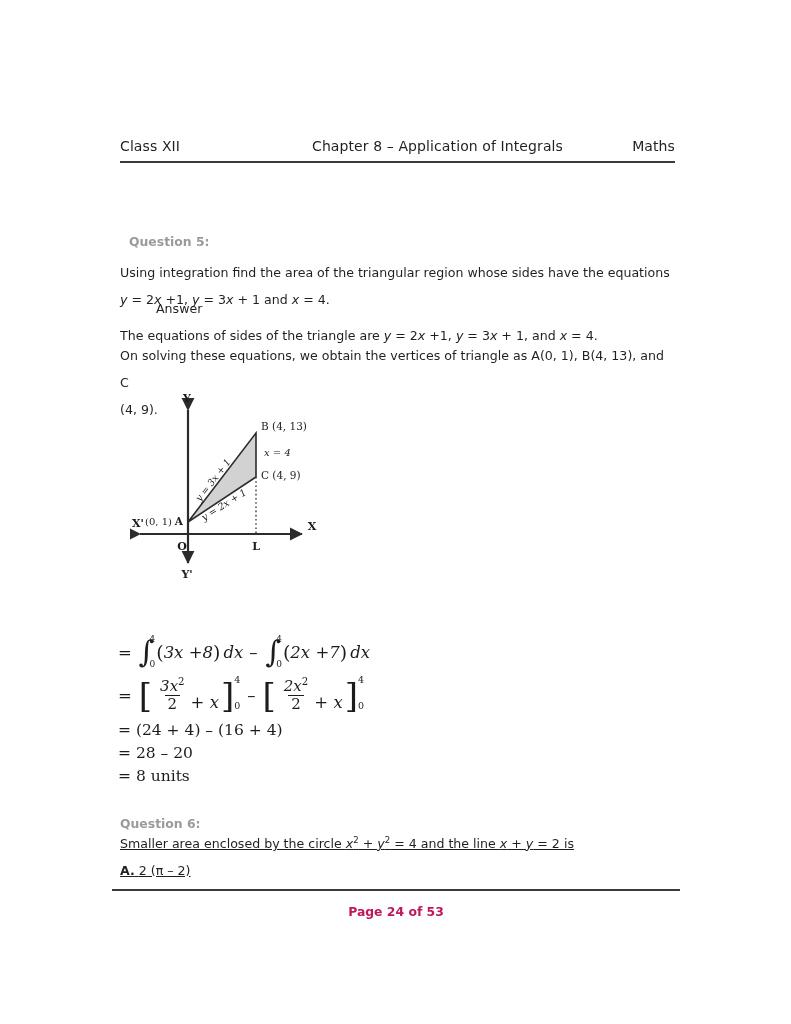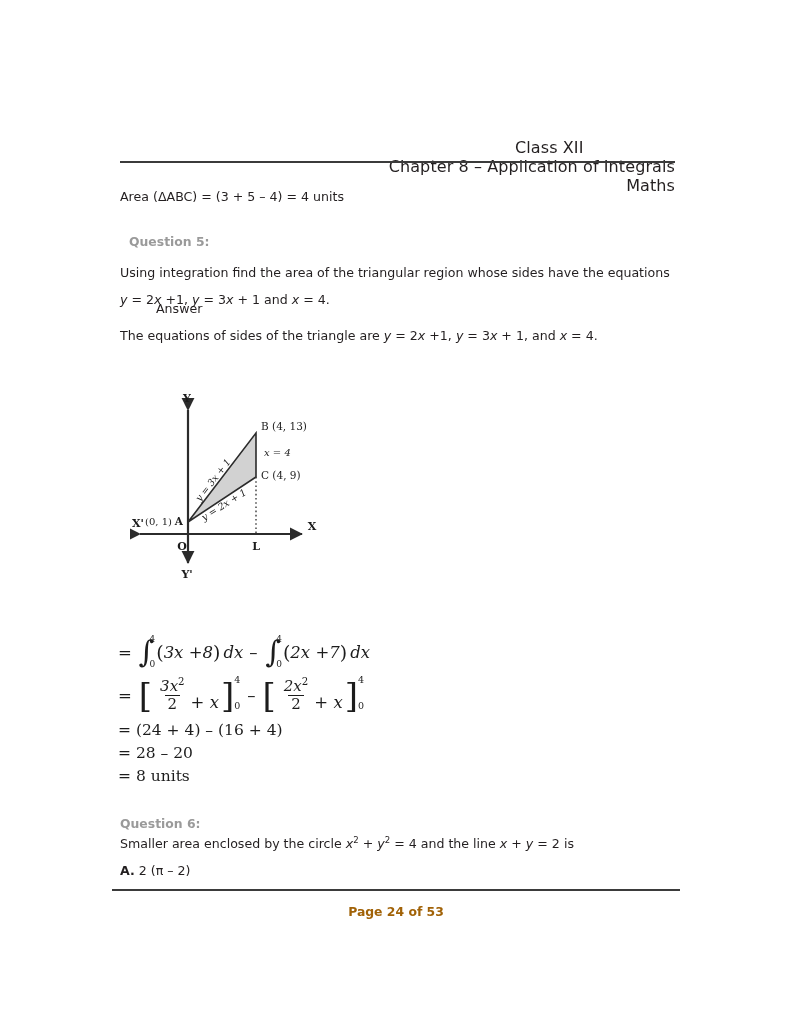--- a/index.html
+++ b/index.html
@@ -25,24 +25,23 @@
   }
 
   
   .header {
     position: absolute;
     left: 120px;
     top: 138px;
     width: 555px;
     display: flex;
     align-items: flex-end;
-    font-size: 16px;
+    font-size: 14px;
     color: #231f20;
     letter-spacing: .1px;
-    flex-direction: column;
   }
   .header .h-left   { width: 160px; text-align: left; }
   .header .h-center { flex: 1; text-align: center; }
   .header .h-right  { width: 80px; text-align: right; }
 
   .header-rule {
     position: absolute;
     left: 120px;
     top: 161px;
     width: 555px;
@@ -178,55 +177,56 @@
     background: #3b3b3b;
   }
   .footer {
     position: absolute;
     left: 112px;
     top: 904px;
     width: 568px;
     text-align: center;
     font-size: 12.4px;
     font-weight: bold;
-    color: #a16207;
+    color: #be185d;
   }
 </style>
 </head>
 <body>
 
 <div class="page">
 
   <div class="header">
     <div class="h-left">Class XII</div>
     <div class="h-center">Chapter 8 – Application of Integrals</div>
     <div class="h-right">Maths</div>
   </div>
   <div class="header-rule"></div>
 
-  <div class="body-text" style="top:183px;">
-    <div class="line">Area (ΔABC) = (3 + 5 – 4) = 4 units</div>
-  </div>
 
   <div class="body-text" style="top:228px;margin-left:9px;">
     <div class="line q-label">Question 5:</div>
   </div>
 
   <div class="body-text" style="top:259px;">
     <div class="line"><span>Using integration find the area of the triangular region whose sides have the equations </span><i>y</i><span> = 2</span><i>x</i><span> +1, </span><i>y</i><span> = 3</span><i>x</i><span> + 1 and </span><i>x</i><span> = 4.</span></div>
   </div>
 
   <div class="body-text" style="top:295px;margin-left:36px;">
     <div class="line">Answer</div>
   </div>
 
   <div class="body-text" style="top:322px;">
     <div class="line"><span>The equations of sides of the triangle are </span><i>y</i><span> = 2</span><i>x</i><span> +1, </span><i>y</i><span> = 3</span><i>x</i><span> + 1, and </span><i>x</i><span> = 4.</span></div>
   </div>
 
+  <div class="body-text" style="top:342px;">
+    <div class="line">On solving these equations, we obtain the vertices of triangle as A(0, 1), B(4, 13), and C</div>
+    <div class="line">(4, 9).</div>
+  </div>
 
   <div class="figure">
     <svg width="340" height="192" viewBox="0 0 340 192" xmlns="http://www.w3.org/2000/svg">
       <defs>
         <marker id="arr" markerWidth="7" markerHeight="7" refX="5.6" refY="3" orient="auto">
           <path d="M0,0 L6,3 L0,6 z" fill="#2b2b2b"></path>
         </marker>
       </defs>
 
       <line x1="58" y1="22" x2="58" y2="175" stroke="#2b2b2b" stroke-width="2.2" marker-end="url(#arr)" marker-start="url(#arr)"></line>
@@ -328,21 +328,21 @@
     </div>
     <div class="math-row small">
       <span>= 8 units</span>
     </div>
   </div>
 
   <div class="body-text" style="top:810px;">
     <div class="line q-label">Question 6:</div>
   </div>
 
-  <div class="body-text" style="top:830px;">
+  <div class="body-text" style="top:830px;text-decoration:underline;">
     <div class="line"><span>Smaller area enclosed by the circle </span><i>x</i><sup>2</sup><span> + </span><i>y</i><sup>2</sup><span> = 4 and the line </span><i>x</i><span> + </span><i>y</i><span> = 2 is</span></div>
     <div class="line"><span class="bold">A.</span> <span>2 (π – 2)</span></div>
   </div>
 
   <div class="footer-rule"></div>
   <div class="footer">Page 24 of 53</div>
 
 </div>
 
 </body></html>

